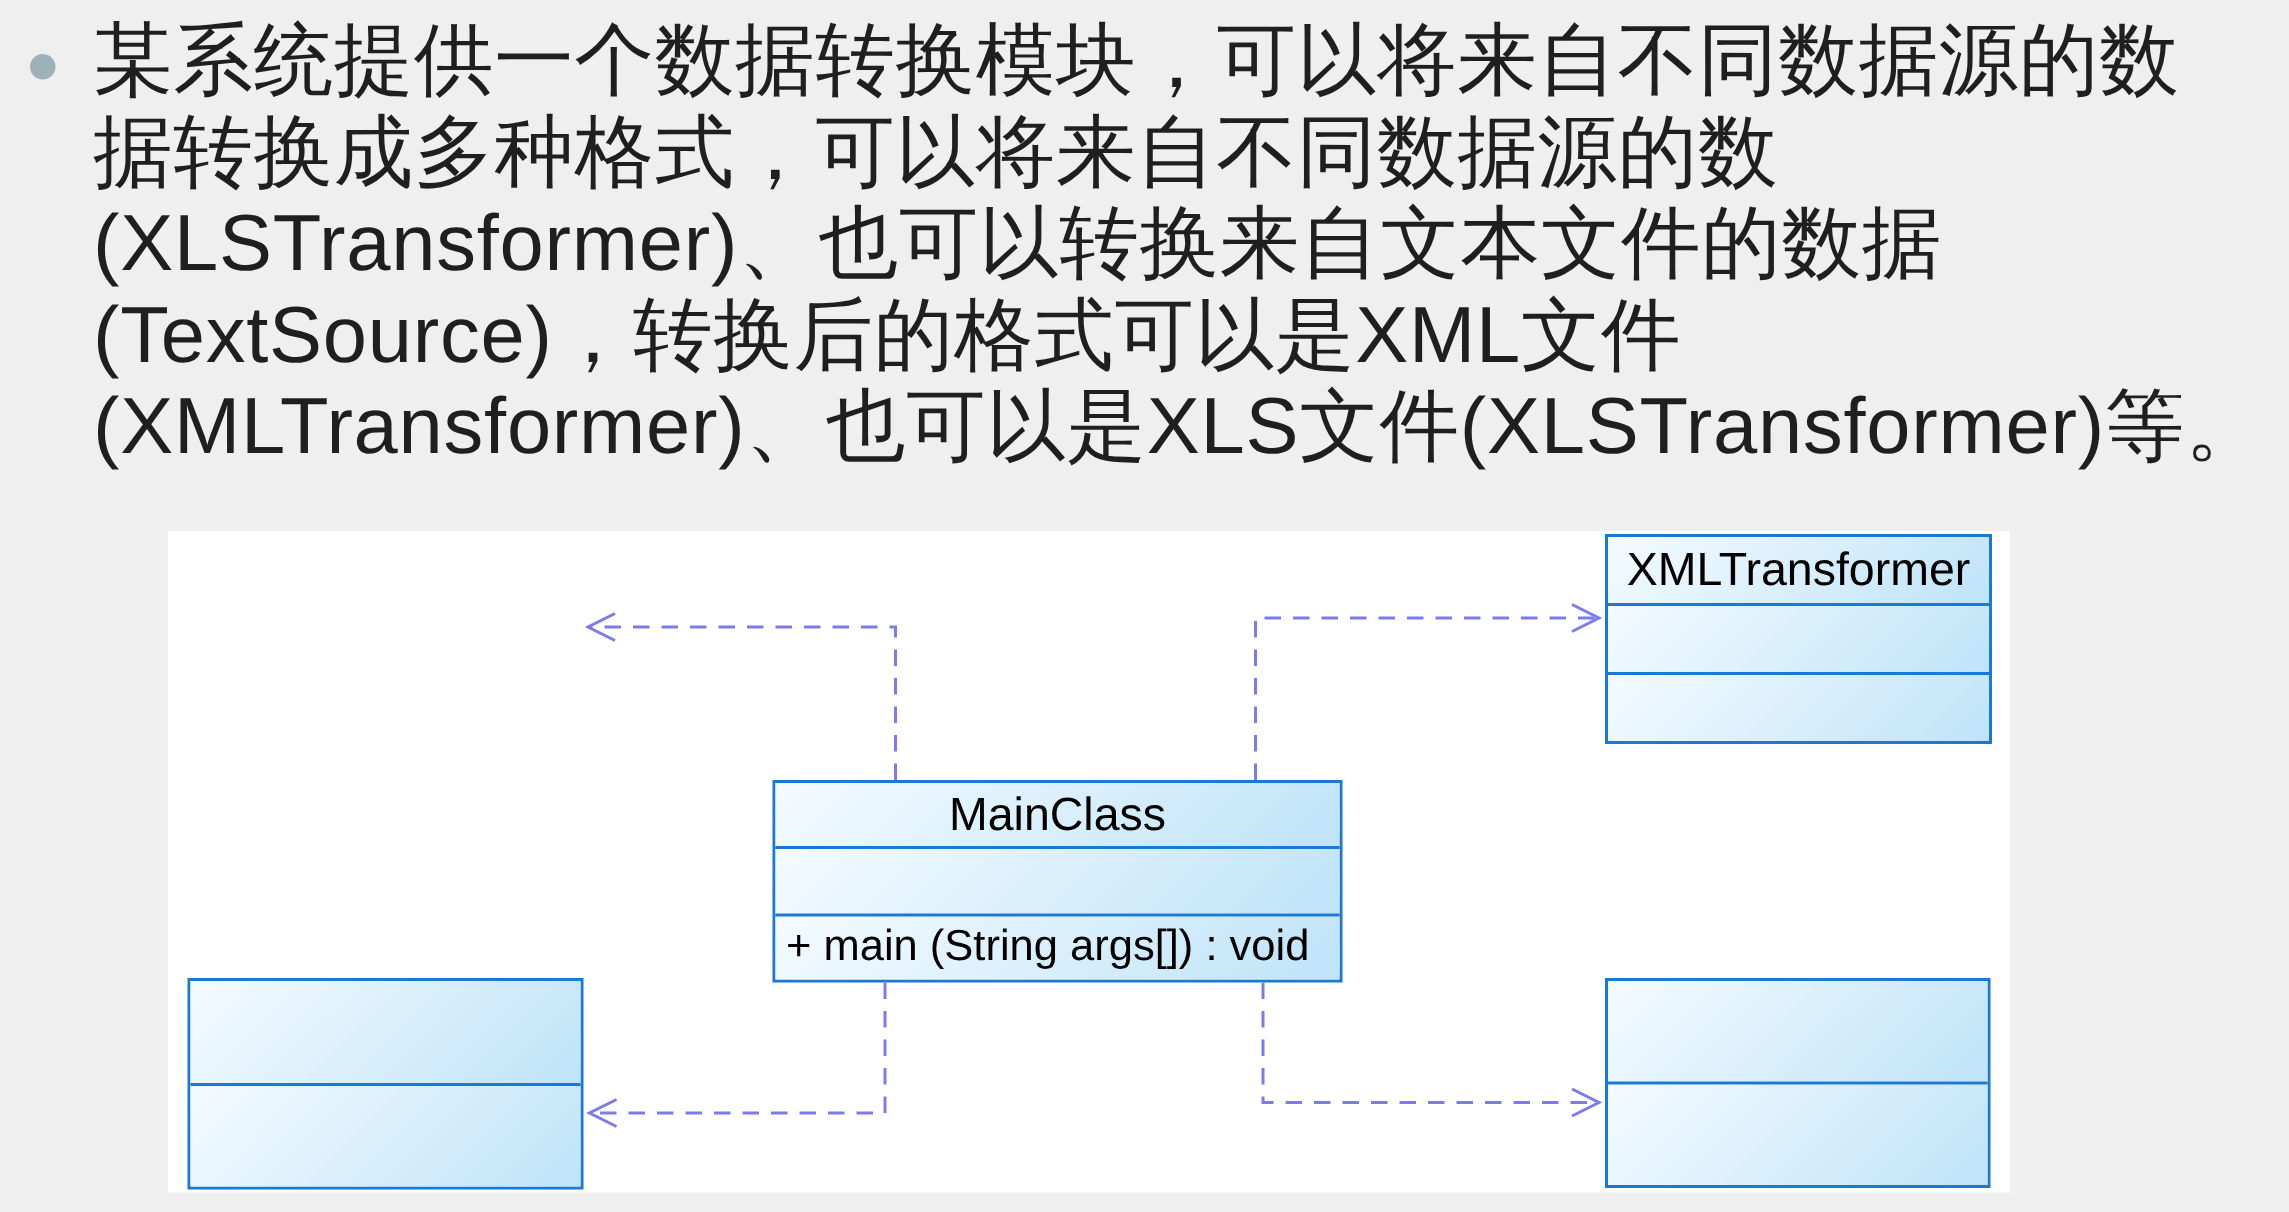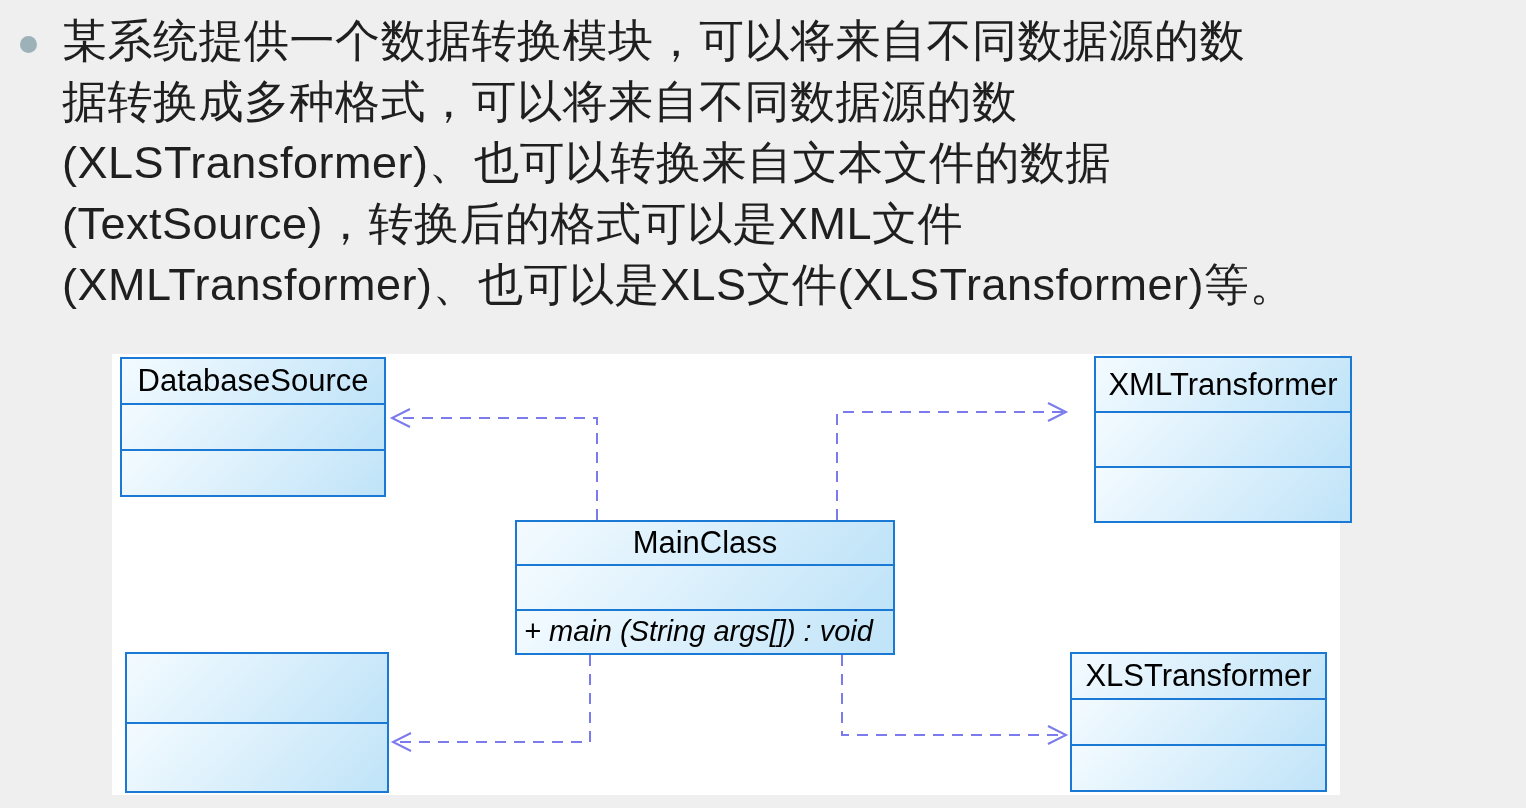--- a/index.html
+++ b/index.html
@@ -30,21 +30,21 @@
   .bullet-dot {
     position: absolute;
     left: -42px;
     top: 26px;
     width: 17px;
     height: 17px;
     border-radius: 50%;
     background: var(--bullet-color);
   }
   .slide-text .line {
-    font-size: 45px;
+    font-size: 53px;
     line-height: 61px;
     white-space: nowrap;
     letter-spacing: 0.5px;
   }
 
   
   .diagram {
     position: absolute;
     left: 112px;
     top: 354px;
@@ -87,21 +87,20 @@
   .uml-compartment + .uml-compartment {
     border-top: 2px solid var(--box-border);
   }
   .uml-title {
     font-size: 31px;
     color: #000000;
   }
   .uml-members {
     font-size: 29px;
     color: #000000;
-    font-style: italic;
   }
   .uml-members.left-align {
     justify-content: flex-start;
     padding-left: 7px;
   }
 </style>
 </head>
 <body>
 
 <div class="slide-text">
@@ -124,42 +123,36 @@
 
     <path class="connector" d="M485,166 L485,64 L280,64" marker-end="url(#open-arrow)"></path>
 
     <path class="connector" d="M725,166 L725,58 L954,58" marker-end="url(#open-arrow)"></path>
 
     <path class="connector" d="M478,301 L478,388 L281,388" marker-end="url(#open-arrow)"></path>
 
     <path class="connector" d="M730,301 L730,381 L954,381" marker-end="url(#open-arrow)"></path>
   </svg>
 
-  <div class="uml-class" style="left:8px; top:3px; width:266px; height:140px;">
-    <div class="uml-compartment uml-title">DatabaseSource</div>
-    <div class="uml-compartment uml-members"></div>
-    <div class="uml-compartment uml-members"></div>
-  </div>
 
-  <div class="uml-class" style="left:958px; top:2px; width:258px; height:167px;margin-left:24px;">
+  <div class="uml-class" style="left:958px; top:2px; width:258px; height:140px;">
     <div class="uml-compartment uml-title">XMLTransformer</div>
     <div class="uml-compartment uml-members"></div>
     <div class="uml-compartment uml-members"></div>
   </div>
 
   <div class="uml-class" style="left:403px; top:166px; width:380px; height:135px;">
     <div class="uml-compartment uml-title">MainClass</div>
     <div class="uml-compartment uml-members"></div>
     <div class="uml-compartment uml-members left-align">+ main (String args[]) : void</div>
   </div>
 
   <div class="uml-class" style="left:13px; top:298px; width:264px; height:141px;">
     <div class="uml-compartment uml-members"></div>
     <div class="uml-compartment uml-members"></div>
   </div>
 
   <div class="uml-class" style="left:958px; top:298px; width:257px; height:140px;">
-    <div class="uml-compartment uml-title">XLSTransformer</div>
     <div class="uml-compartment uml-members"></div>
     <div class="uml-compartment uml-members"></div>
   </div>
 
 </div>
 
 </body></html>

